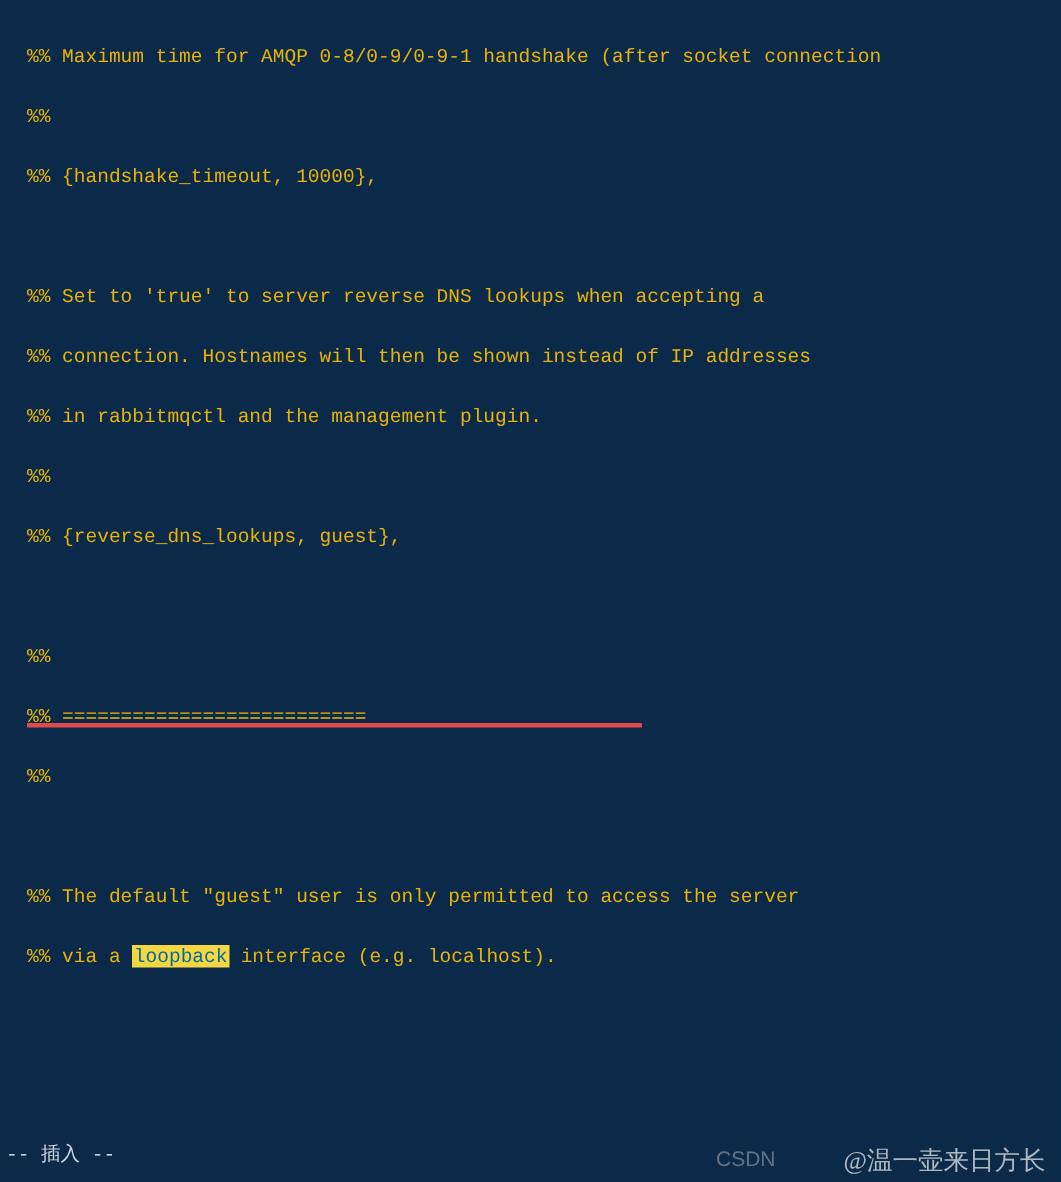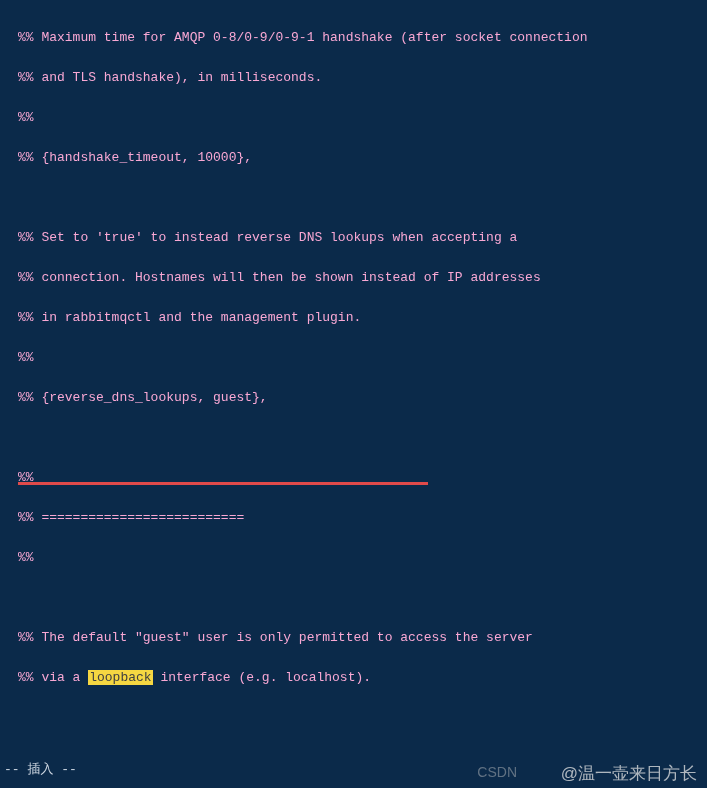--- a/index.html
+++ b/index.html
@@ -13,22 +13,22 @@
     width: 707px;
     height: 788px;
     overflow: hidden;
     position: relative;
   }
   .code-area {
     padding: 8px 0 0 18px;
     white-space: pre;
   }
   .line { display: block; height: 20px; }
-  .comment { color: #f9a8d4; }
-  .hl { background: #f5d742; color: #404040; padding: 0 1px; }
+  .comment { color: #eab308; }
+  .hl { background: #f5d742; color: #0369a1; padding: 0 1px; }
   .underline-bar {
     position: absolute;
     left: 18px;
     top: 482px;
     width: 410px;
     height: 3px;
     background: #e04a4a;
   }
   .status-bar {
     position: absolute;
@@ -45,34 +45,33 @@
     color: rgba(200,200,200,0.45);
     font-family: Arial, sans-serif;
     font-size: 14px;
     margin-top: 20px;
   }
   .watermark-right {
     position: absolute;
     bottom: 4px;
     right: 10px;
     color: rgba(230,230,230,0.75);
-    font-family: Liberation Sans, sans-serif;
+    font-family: Liberation Serif, serif;
     font-size: 17px;
   }
 </style>
 </head>
 <body>
 
 <div class="code-area">
 <span class="line comment">%% Maximum time for AMQP 0-8/0-9/0-9-1 handshake (after socket connection</span>
-<span class="line comment">%% and TLS handshake), in milliseconds.</span>
 <span class="line comment">%%</span>
 <span class="line comment">%% {handshake_timeout, 10000},</span>
 <span class="line"></span>
-<span class="line comment">%% Set to 'true' to instead reverse DNS lookups when accepting a</span>
+<span class="line comment">%% Set to 'true' to server reverse DNS lookups when accepting a</span>
 <span class="line comment">%% connection. Hostnames will then be shown instead of IP addresses</span>
 <span class="line comment">%% in rabbitmqctl and the management plugin.</span>
 <span class="line comment">%%</span>
 <span class="line comment">%% {reverse_dns_lookups, guest},</span>
 <span class="line"></span>
 <span class="line comment">%%</span>
 <span class="line comment">%% ==========================</span>
 <span class="line comment">%%</span>
 <span class="line"></span>
 <span class="line comment">%% The default "guest" user is only permitted to access the server</span>

